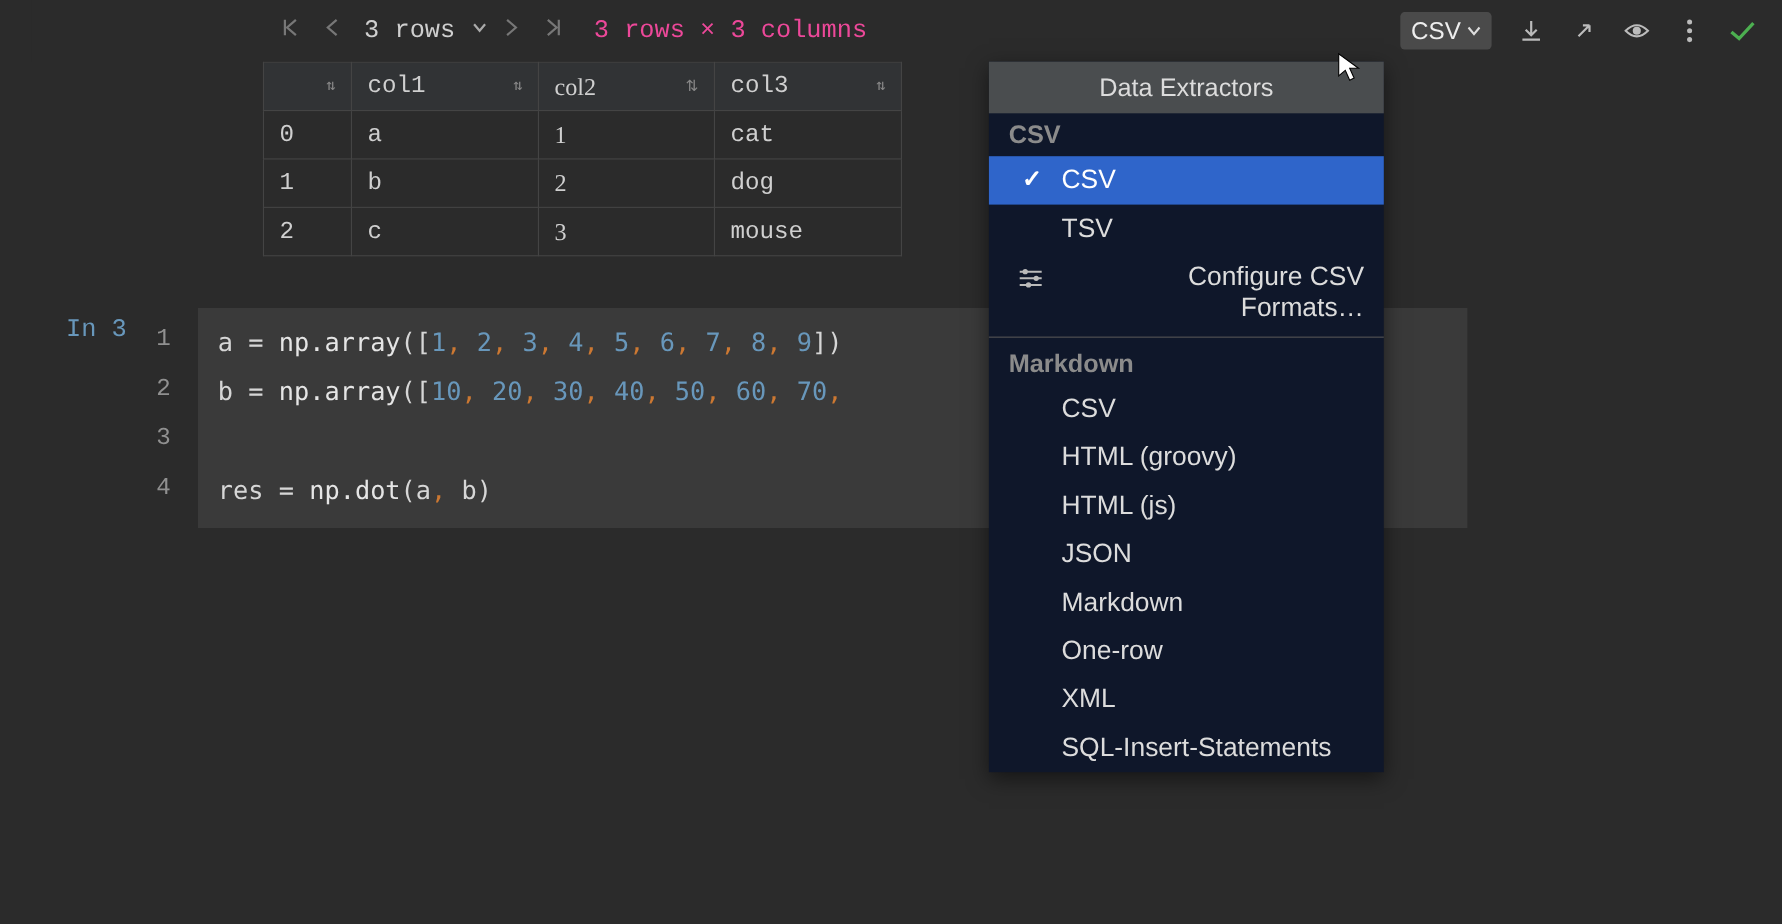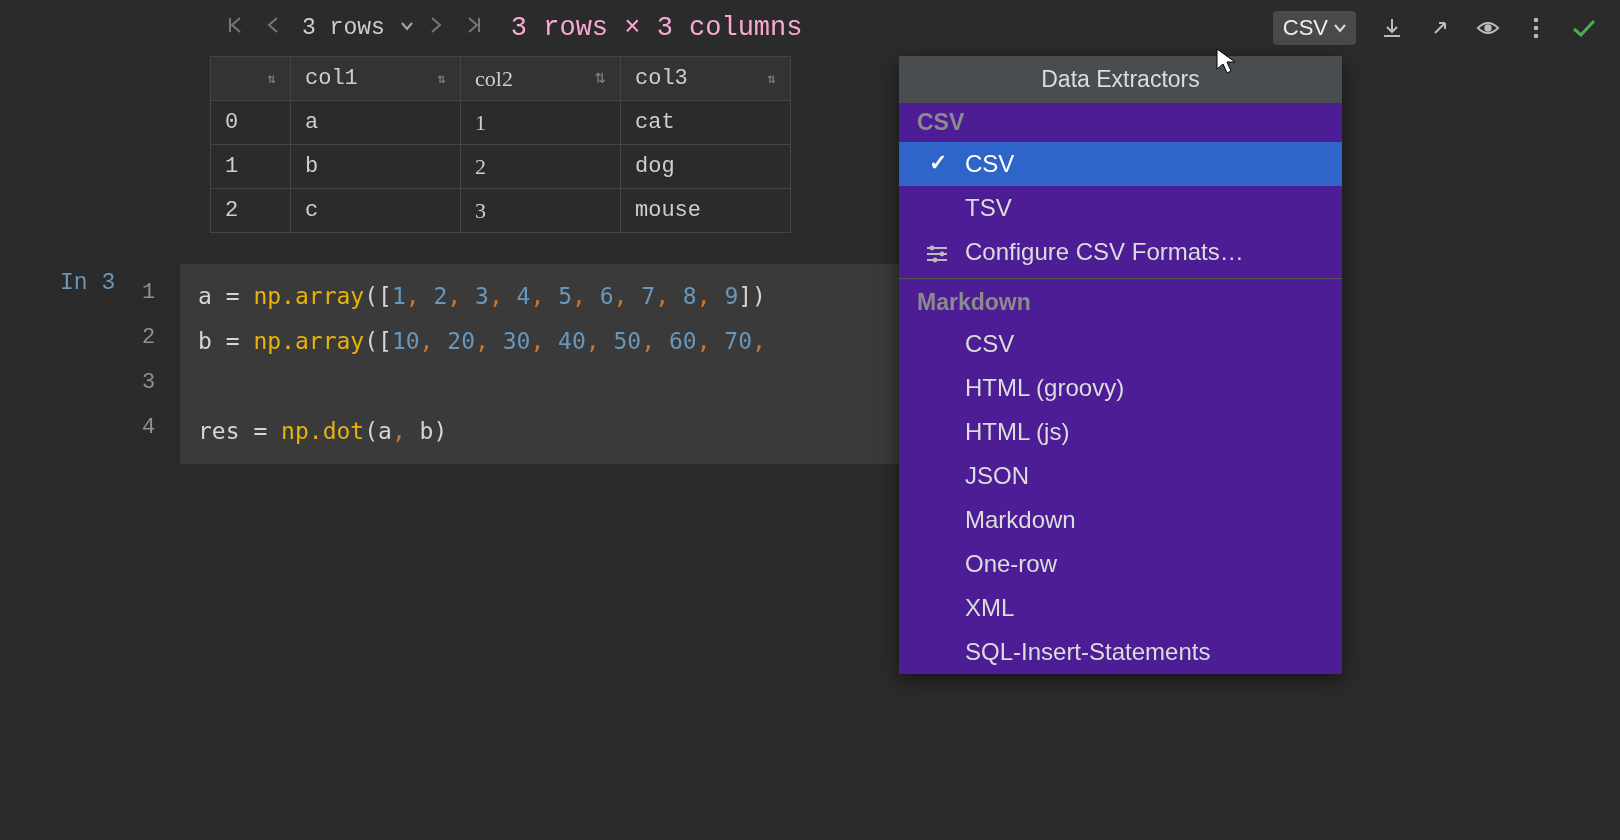--- a/index.html
+++ b/index.html
@@ -10,20 +10,21 @@
   color: #bbbbbb;
   width: 1620px;
   height: 840px;
   overflow: hidden;
   position: relative;
 }
 
 
 .cell-out {
   position: relative;
+  margin-left: 29px;
 }
 .out-label {
   position: absolute;
   left: 55px;
   top: 18px;
   color: #cc7832;
   font-size: 23px;
 }
 .out-label-caret {
   position: absolute;
@@ -42,21 +43,21 @@
   background: #2b2b2b;
 }
 .nav-icon {
   color: #999;
   cursor: pointer;
   padding: 4px 6px;
 }
 .nav-icon.dim { color: #666; }
 .rows-label { color: #cfcfcf; font-size: 23px; padding: 0 6px; }
 .caret-down { font-size: 14px; color: #aaa; }
-.toolbar-summary { color: #f9a8d4; font-size: 27px; margin-left: 12px; }
+.toolbar-summary { color: #ec4899; font-size: 23px; margin-left: 12px; }
 .toolbar-right {
   position: absolute;
   right: 24px;
   top: 0;
   height: 56px;
   display: flex;
   align-items: center;
   gap: 24px;
 }
 .csv-btn {
@@ -92,21 +93,21 @@
   background: #313335;
 }
 .idx-col { width: 80px; text-align: right; color: #a0a0a0; }
 .col-num { width: 160px; text-align: right; font-family: Liberation Serif, serif; }
 .col-str { width: 170px; }
 .sort-handle { color: #888; font-size: 14px; float: right; margin-left: 30px; }
 .th-inner { display: flex; justify-content: space-between; align-items: center; }
 
 
 .cell-in {
-  margin-top: 31px;
+  margin-top: 47px;
   position: relative;
 }
 .in-label {
   position: absolute;
   left: 60px;
   top: 6px;
   color: #6897bb;
   font-size: 23px;
 }
 .gutter {
@@ -126,32 +127,32 @@
   width: 1154px;
 }
 .code-line {
   font-family: Menlo, Monaco, monospace;
   font-size: 23px;
   line-height: 45px;
   white-space: pre;
 }
 .tok-id { color: #d6d6d6; }
 .tok-op { color: #d6d6d6; }
-.tok-fn { color: #eab308; }
+.tok-fn { color: #e5e5e5; }
 .tok-num { color: #6897bb; }
 .tok-punct { color: #d6d6d6; }
 .tok-comma { color: #cc7832; }
 
 
 .popup {
   position: absolute;
   left: 899px;
   top: 56px;
-  width: 443px;
-  background: #4c1d95;
+  width: 359px;
+  background: #0f172a;
   box-shadow: 0 6px 18px rgba(0,0,0,0.5);
   font-family: -apple-system, "Segoe UI", sans-serif;
   color: #dcdcdc;
 }
 .popup-title {
   background: #4a4d4f;
   text-align: center;
   padding: 10px 0;
   font-size: 23px;
 }
@@ -160,21 +161,21 @@
   color: #8b8b8b;
   font-size: 23px;
   font-weight: 600;
 }
 .popup-item {
   padding: 8px 18px 8px 66px;
   font-size: 24px;
   position: relative;
   cursor: pointer;
 }
-.popup-item.configure { padding-left: 66px; }
+.popup-item.configure { padding-left: 66px; text-align: right; }
 .popup-item.selected {
   background: #2f65ca;
   color: #ffffff;
 }
 .popup-item .check {
   position: absolute;
   left: 30px;
   top: 8px;
   font-size: 22px;
   font-weight: bold;

